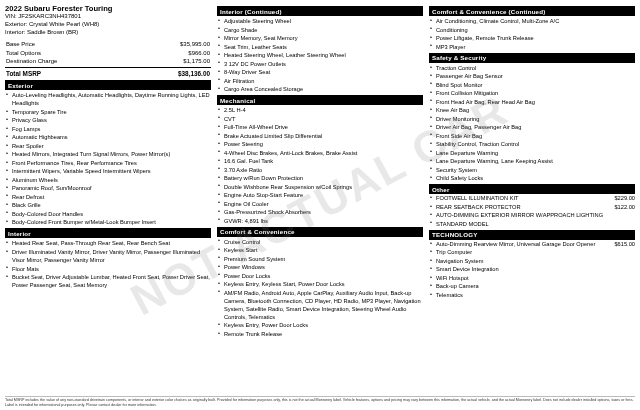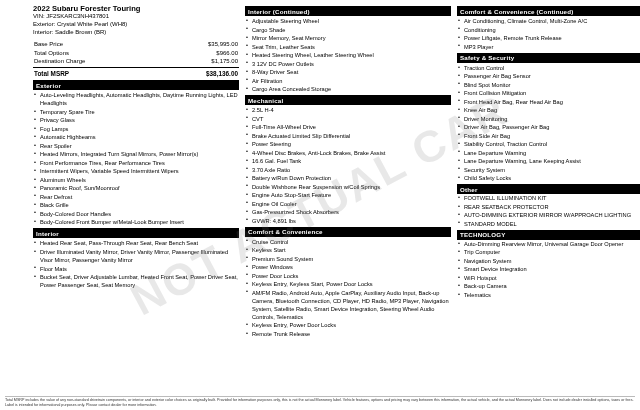--- a/index.html
+++ b/index.html
@@ -19,21 +19,20 @@
     width: 640px;
     height: 410px;
     box-sizing: border-box;
     padding: 4px 5px 0 5px;
     position: relative;
   }
   .cols {
     display: flex;
     gap: 6px;
     align-items: flex-start;
-    margin-left: 28px;
   }
   .col {
     width: 206px;
     flex: 0 0 206px;
   }
   .sec-head {
     background: #000;
     color: #fff;
     font-size: 6.2px;
     font-weight: bold;

